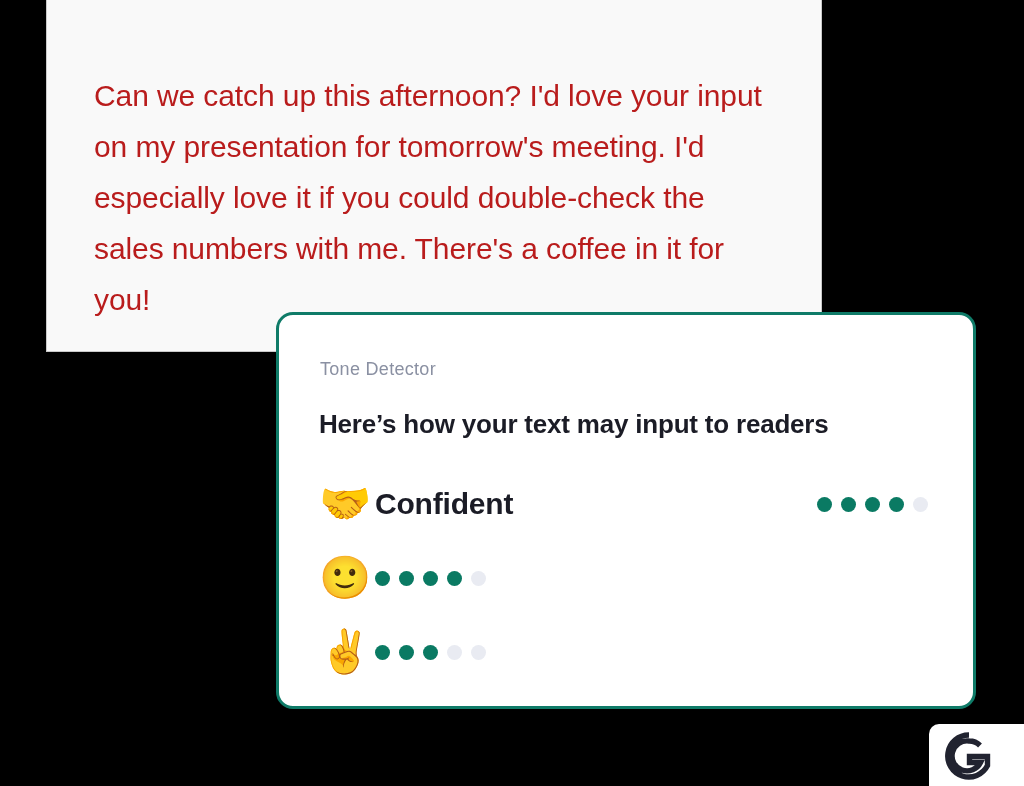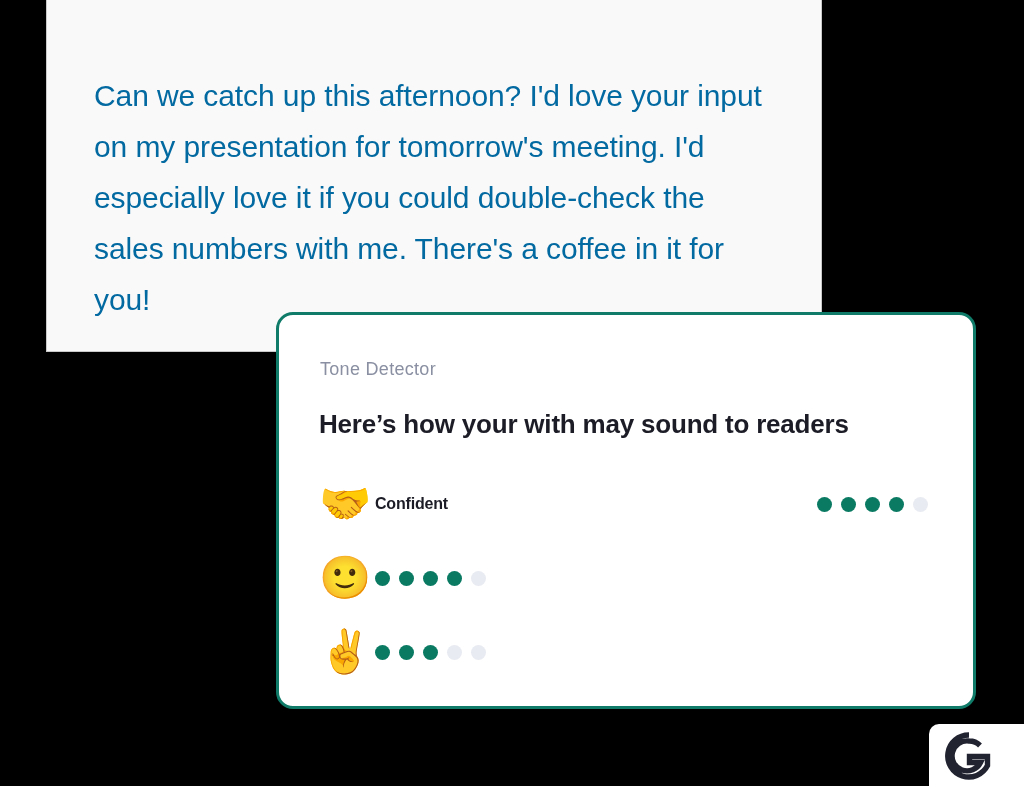--- a/index.html
+++ b/index.html
@@ -28,21 +28,21 @@
     border-top: none;
     box-sizing: border-box;
   }
   #text-card .body-text {
     position: absolute;
     left: 47px;
     top: 44px;
     width: 680px;
     font-size: 30px;
     line-height: 51px;
-    color: #0369a1;
+    color: #b91c1c;
     letter-spacing: -0.1px;
   }
 
   
   #tone-card {
     position: absolute;
     left: 276px;
     top: 312px;
     width: 700px;
     height: 397px;
@@ -85,21 +85,21 @@
   }
   .tone-emoji {
     width: 56px;
     font-size: 42px;
     line-height: 1;
     font-family: "DejaVu Sans", sans-serif;
     flex: none;
     text-align: left;
   }
   .tone-label {
-    font-size: 16px;
+    font-size: 30px;
     font-weight: bold;
     color: #1b1c26;
     letter-spacing: -0.2px;
     flex: 1 1 auto;
   }
   .tone-dots {
     flex: none;
     display: flex;
     align-items: center;
     gap: 9px;
@@ -133,21 +133,21 @@
 </style>
 </head>
 <body>
 
 <div id="text-card">
   <p class="body-text">Can we catch up this afternoon? I'd love your input on my presentation for tomorrow's meeting. I'd especially love it if you could double-check the sales numbers with me. There's a coffee in it for you!</p>
 </div>
 
 <div id="tone-card">
   <div class="tone-eyebrow">Tone Detector</div>
-  <div class="tone-headline">Here’s how your with may sound to readers</div>
+  <div class="tone-headline">Here’s how your text may input to readers</div>
 
   <div class="tone-list" id="tone-list">
       <div class="tone-row">
         <span class="tone-emoji">🤝</span>
         <span class="tone-label">Confident</span>
         <span class="tone-dots">
           <span class="dot on"></span>
           <span class="dot on"></span>
           <span class="dot on"></span>
           <span class="dot on"></span>

